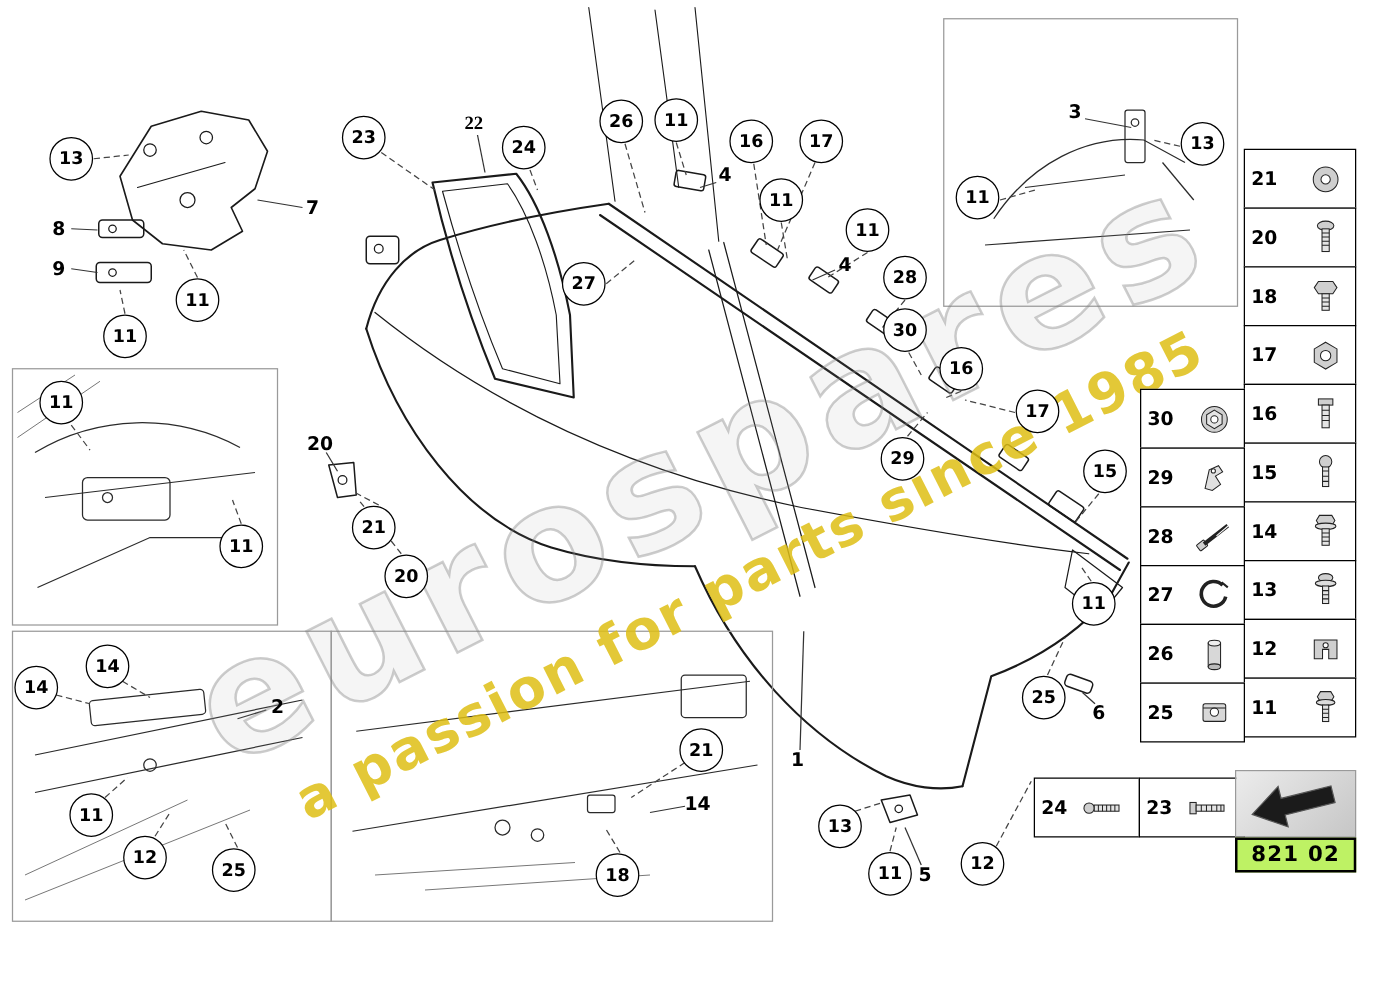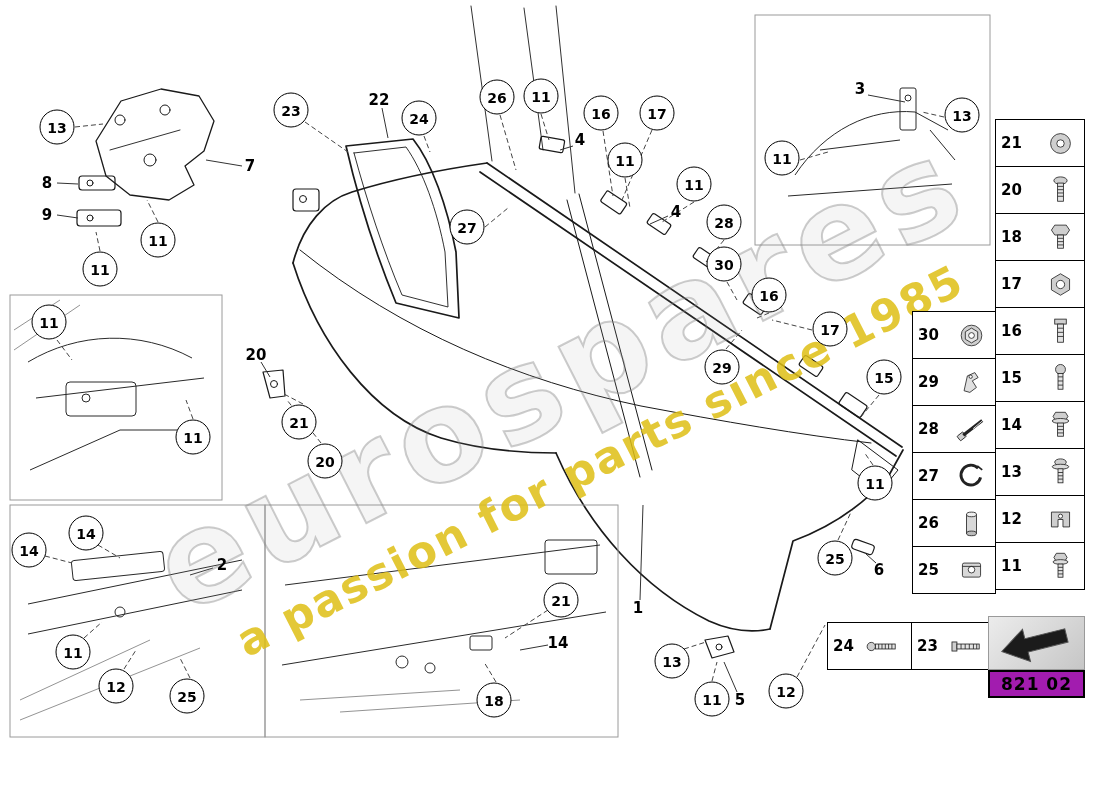--- a/index.html
+++ b/index.html
@@ -30,21 +30,21 @@
   #legend-left .lcell { width:84px; }
   #legend-bottom .lcell { width:85px; margin-top:0; margin-left:-1px; }
   .lnum { font-weight:bold; font-size:15px; width:24px; flex:none; }
   .licon { width:33px; height:33px; margin-left:auto; margin-right:2px; flex:none; }
   #legend-bottom .licon { width:44px; }
 
   #arrow-box { position:absolute; left:988px; top:616px; width:97px; height:54px;
       background:linear-gradient(135deg,#ececec,#c6c6c6); border:1px solid #9a9a9a;
       display:flex; align-items:center; justify-content:center; }
   #part-code { position:absolute; left:988px; top:670px; width:97px; height:28px;
-      border:2px solid #000; background:#a21caf; display:flex; align-items:center; justify-content:center;
+      border:2px solid #000; background:#bef264; display:flex; align-items:center; justify-content:center;
       font-weight:bold; font-size:17px; letter-spacing:1px; }
 </style>
 </head>
 <body>
 
 <div id="stage">
 
   <svg id="drawing" width="1100" height="800" viewBox="0 0 1100 800">
 
     <g fill="none" stroke="#1a1a1a" stroke-width="1.7" stroke-linejoin="round" stroke-linecap="round">
@@ -228,21 +228,21 @@
       <div class="callout circled" style="left: 116px; top: 686px;">12</div>
       <div class="callout circled" style="left: 187px; top: 696px;">25</div>
       <div class="callout circled" style="left: 561px; top: 600px;">21</div>
       <div class="callout circled" style="left: 494px; top: 700px;">18</div>
       <div class="callout circled" style="left: 672px; top: 661px;">13</div>
       <div class="callout circled" style="left: 712px; top: 699px;">11</div>
       <div class="callout circled" style="left: 786px; top: 691px;">12</div>
       <div class="callout plain" style="left: 250px; top: 166px;">7</div>
       <div class="callout plain" style="left: 47px; top: 183px;">8</div>
       <div class="callout plain" style="left: 47px; top: 215px;">9</div>
-      <div class="callout plain" style="left: 379px; top: 100px;">22</div>
+      <div class="callout plain" style="left: 379px; top: 100px; font-family: Liberation Serif, serif;">22</div>
       <div class="callout plain" style="left: 580px; top: 140px;">4</div>
       <div class="callout plain" style="left: 676px; top: 212px;">4</div>
       <div class="callout plain" style="left: 860px; top: 89px;">3</div>
       <div class="callout plain" style="left: 256px; top: 355px;">20</div>
       <div class="callout plain" style="left: 222px; top: 565px;">2</div>
       <div class="callout plain" style="left: 558px; top: 643px;">14</div>
       <div class="callout plain" style="left: 638px; top: 608px;">1</div>
       <div class="callout plain" style="left: 740px; top: 700px;">5</div>
       <div class="callout plain" style="left: 879px; top: 570px;">6</div>
     </div>

